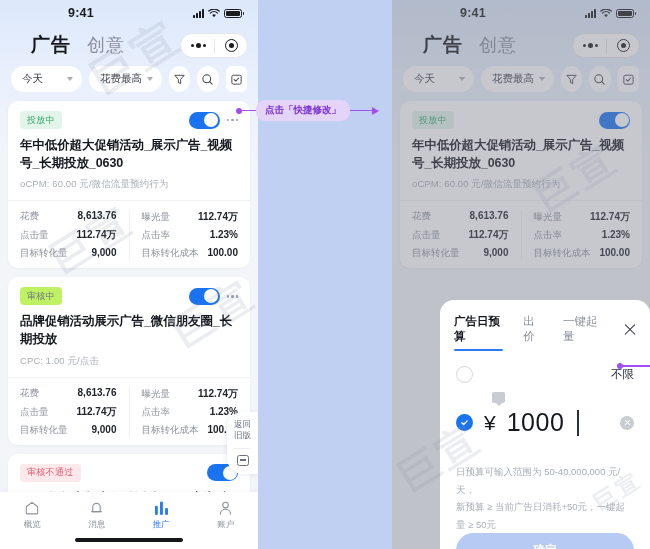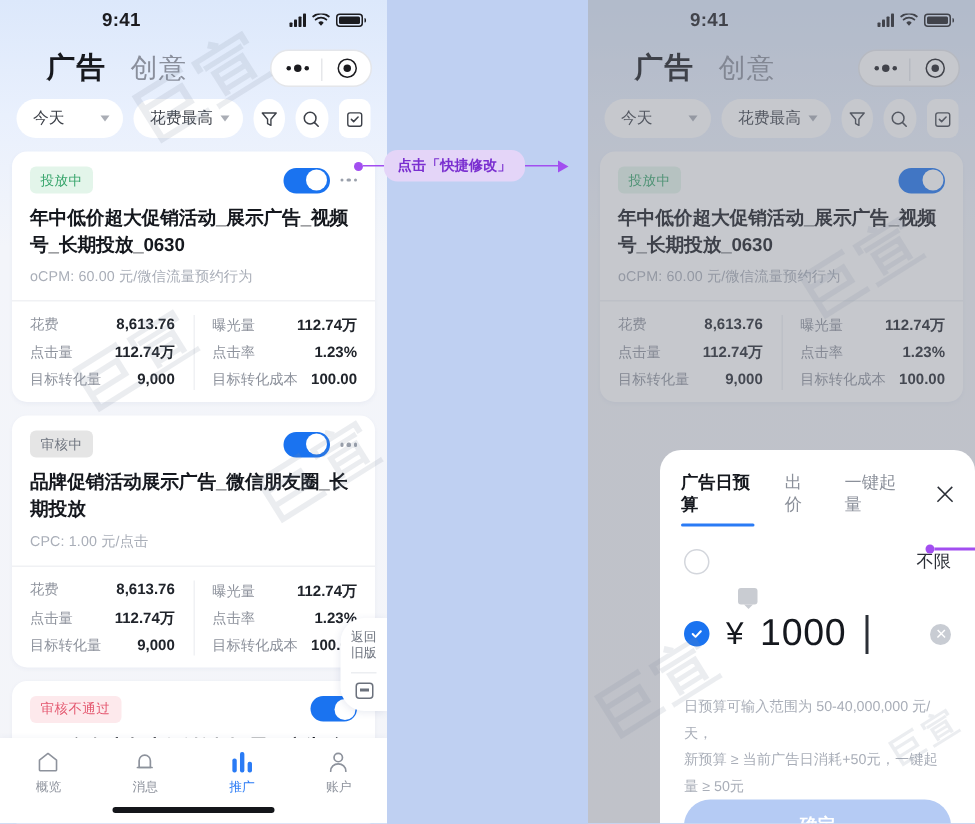--- a/index.html
+++ b/index.html
@@ -128,21 +128,21 @@
     background: #fff; border-radius: 10px;
     margin-bottom: 9px; padding: 10px 12px 8px 12px;
     box-shadow: 0 1px 3px rgba(60,80,140,0.05);
   }
   .card-top { display: flex; align-items: center; }
   .badge {
     font-size: 9px; padding: 2.5px 7px; border-radius: 4px;
     letter-spacing: 0.3px;
   }
   .badge.running   { background: #e3f5ea; color: #35a46a; }
-  .badge.reviewing { background: #e5e5e5; color: #6d737e; }
+  .badge.reviewing { background: #bef264; color: #6d737e; }
   .badge.rejected  { background: #fde9ec; color: #e4576f; }
   .card-actions { margin-left: auto; display: flex; align-items: center; gap: 7px; }
   .toggle {
     width: 31px; height: 17px; border-radius: 9px;
     background: #1a73f0; position: relative;
   }
   .toggle i {
     position: absolute; right: 1.5px; top: 1.5px;
     width: 14px; height: 14px; border-radius: 50%; background: #fff;
     display: block;

